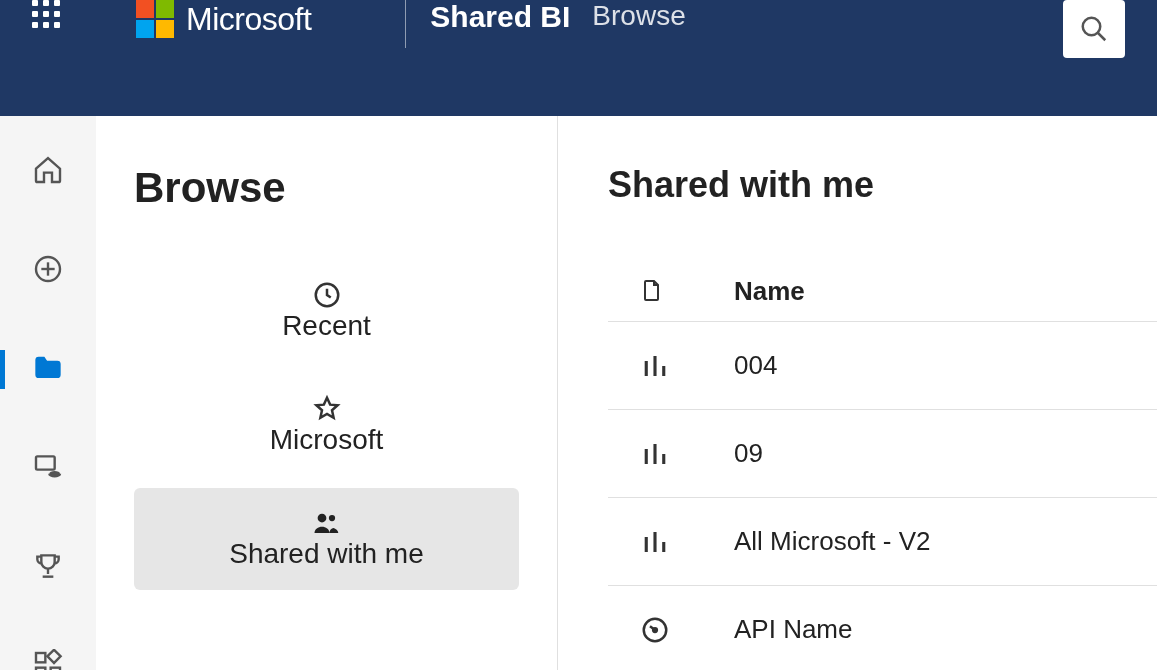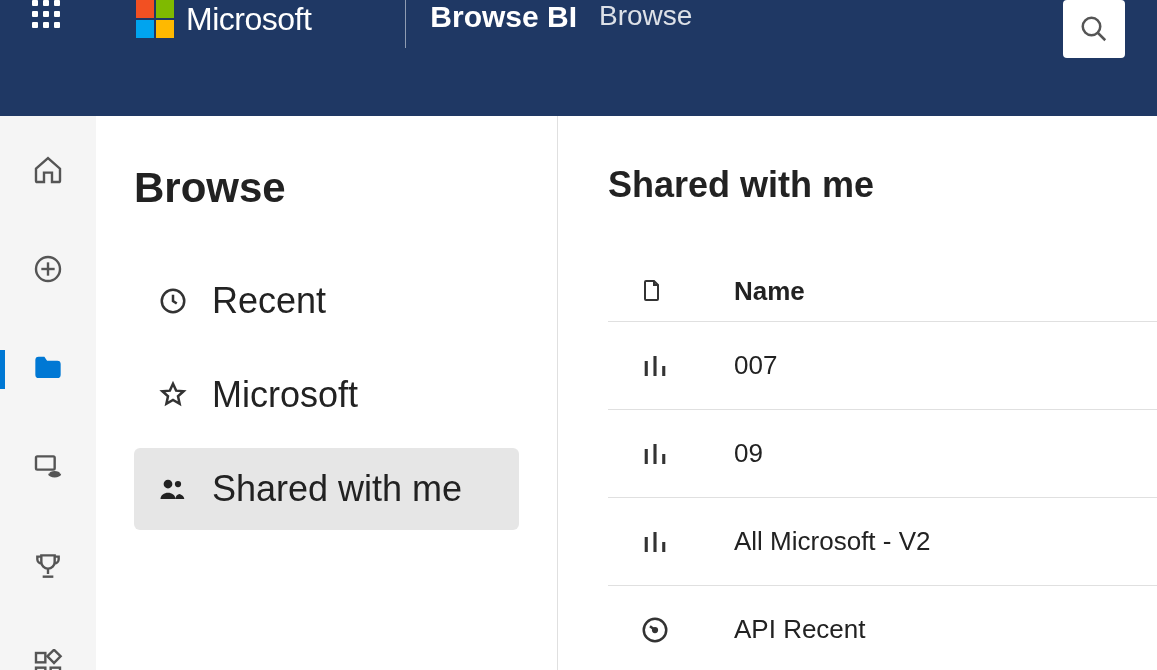--- a/index.html
+++ b/index.html
@@ -135,27 +135,27 @@
     }
     .browse-title {
       font-size: 42px;
       font-weight: 700;
       color: #222;
       margin-bottom: 48px;
     }
     .browse-item {
       display: flex;
       align-items: center;
-      gap: 24px;
       padding: 20px 24px;
-      font-size: 36px;
+      font-size: 28px;
       color: #222;
       cursor: pointer;
       border-radius: 6px;
       margin-bottom: 12px;
+      flex-direction: column;
     }
     .browse-item.active {
       background: #e6e6e6;
       font-weight: 400;
     }
     .browse-item svg {
       width: 30px;
       height: 30px;
       flex-shrink: 0;
     }
@@ -216,21 +216,21 @@
   <div class="ms-logo">
     <div class="ms-squares">
       <span></span>
         <span></span>
         <span></span>
         <span></span>
     </div>
     <div class="ms-text">Microsoft</div>
   </div>
   <div class="divider"></div>
-  <div class="app-name">Browse BI</div>
+  <div class="app-name">Shared BI</div>
   <div class="crumb">Browse</div>
   <div class="search-box">
     <svg width="30" height="30" viewBox="0 0 24 24" fill="none" stroke="#555" stroke-width="2">
       <circle cx="10" cy="10" r="7"></circle>
       <line x1="15" y1="15" x2="21" y2="21"></line>
     </svg>
   </div>
 </div>
 
 <div class="body">
@@ -327,21 +327,21 @@
     </div>
 
     <div class="table-row">
       <div class="col-icon">
         <svg width="30" height="30" viewBox="0 0 24 24" fill="none" stroke="#333" stroke-width="2.5">
             <line x1="5" y1="20" x2="5" y2="8"></line>
             <line x1="12" y1="20" x2="12" y2="4"></line>
             <line x1="19" y1="20" x2="19" y2="12"></line>
           </svg>
       </div>
-      <div class="row-name">007</div>
+      <div class="row-name">004</div>
     </div>
     <div class="table-row">
       <div class="col-icon">
         <svg width="30" height="30" viewBox="0 0 24 24" fill="none" stroke="#333" stroke-width="2.5">
             <line x1="5" y1="20" x2="5" y2="8"></line>
             <line x1="12" y1="20" x2="12" y2="4"></line>
             <line x1="19" y1="20" x2="19" y2="12"></line>
           </svg>
       </div>
       <div class="row-name">09</div>
@@ -357,16 +357,16 @@
       <div class="row-name">All Microsoft - V2</div>
     </div>
     <div class="table-row" style="border-bottom:none;">
       <div class="col-icon">
         <svg width="30" height="30" viewBox="0 0 24 24" fill="none" stroke="#333" stroke-width="2">
             <circle cx="12" cy="12" r="9"></circle>
             <path d="M12 12 8 9"></path>
             <circle cx="12" cy="12" r="1.5" fill="#333"></circle>
           </svg>
       </div>
-      <div class="row-name">API Recent</div>
+      <div class="row-name">API Name</div>
     </div>
   </div>
 </div>
 
 </body></html>

